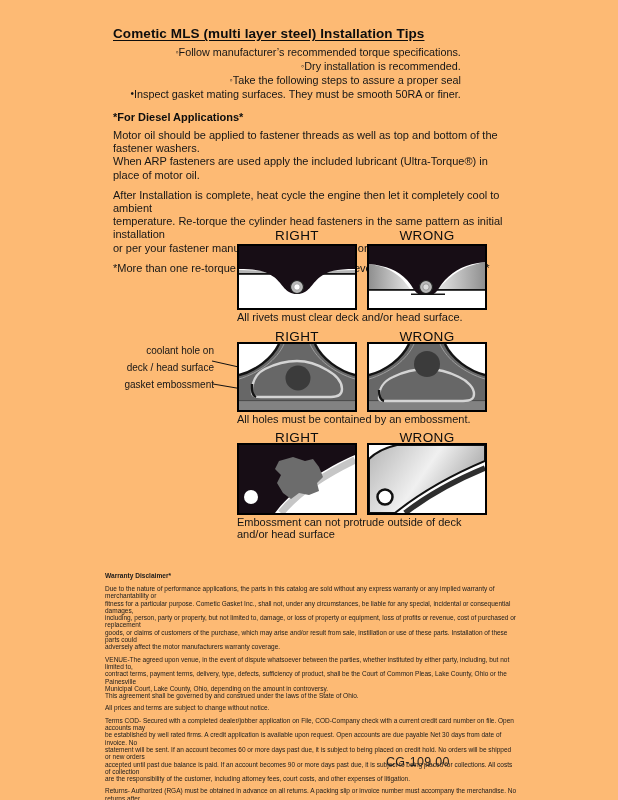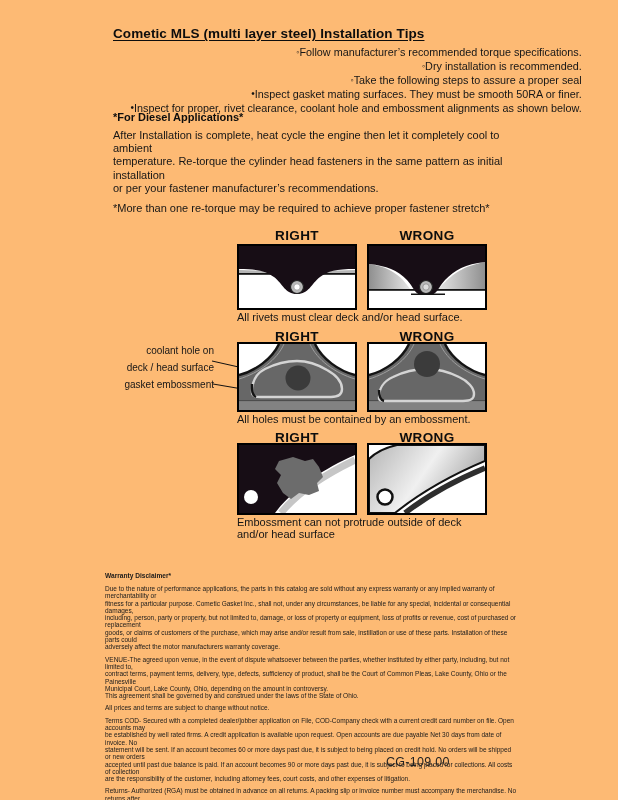--- a/index.html
+++ b/index.html
@@ -13,21 +13,21 @@
   .b-row{white-space:nowrap;}
   .b-row .marker{display:inline-block;width:7px;font-size:9px;vertical-align:1px;}
   .b-sub{padding-left:22px;}
   .b-sub .marker{font-size:10px;}
 
   .diesel{position:absolute;left:113px;top:111px;width:400px;color:#161616;}
   .diesel .heading{font-size:11px;font-weight:bold;margin:0 0 6px 0;color:#0d0d0d;}
   .diesel p{margin:0 0 7px 0;font-size:11px;line-height:13.2px;white-space:pre-line;}
 
   .figure{position:absolute;left:0;width:618px;}
-  .fig-hdr{position:absolute;width:120px;text-align:center;font-size:13.5px;font-weight:700;
+  .fig-hdr{position:absolute;width:120px;text-align:center;font-size:13.5px;font-weight:400;
     letter-spacing:.4px;color:#0d0d0d;}
   .fig-box{position:absolute;border:2px solid #000;background:#fff;line-height:0;}
   .fig-cap{position:absolute;left:237px;font-size:11px;line-height:11.5px;color:#161616;white-space:pre-line;}
 
   .fig2-labels{position:absolute;left:104px;width:110px;text-align:right;font-size:10px;
     line-height:17px;color:#161616;white-space:pre-line;}
   .leader-svg{position:absolute;left:210px;top:30px;}
 
   .disclaimer{position:absolute;left:105px;top:572px;width:412px;color:#1a1a1a;}
   .disclaimer .heading{font-size:6.6px;font-weight:bold;margin:0 0 6px 0;}
@@ -40,25 +40,26 @@
 
 <div class="page">
 
   <h1 class="page-title">Cometic MLS (multi layer steel) Installation Tips</h1>
 
   <div class="bullets">
     <div class="b-row"><span class="marker">◦</span><span>Follow manufacturer’s recommended torque specifications.</span></div>
     <div class="b-row"><span class="marker">◦</span><span>Dry installation is recommended.</span></div>
     <div class="b-row"><span class="marker">◦</span><span>Take the following steps to assure a proper seal</span></div>
     <div class="b-row b-sub"><span class="marker">•</span><span>Inspect gasket mating surfaces.  They must be smooth 50RA or finer.</span></div>
-    <div class="b-row b-sub"><span class="marker">•</span><span>Inspect for proper, rivet clearance, coolant hole and embossment alignments as shown below.</span></div>
   </div>
 
   <div class="diesel">
     <div class="heading">*For Diesel Applications*</div>
+    <p>Motor oil should be applied to fastener threads as well as top and bottom of the fastener washers.
+When ARP fasteners are used apply the included lubricant (Ultra-Torque®) in place of motor oil.</p>
     <p>After Installation is complete, heat cycle the engine then let it completely cool to ambient
 temperature. Re-torque the cylinder head fasteners in the same pattern as initial installation
 or per your fastener manufacturer’s recommendations.</p>
     <p>*More than one re-torque may be required to achieve proper fastener stretch*</p>
   </div>
 
   <div class="figure" style="top:228px;height:100px;">
     <div class="fig-hdr" style="left:237px;top:0;">RIGHT</div>
     <div class="fig-hdr" style="left:367px;top:0;">WRONG</div>
 

